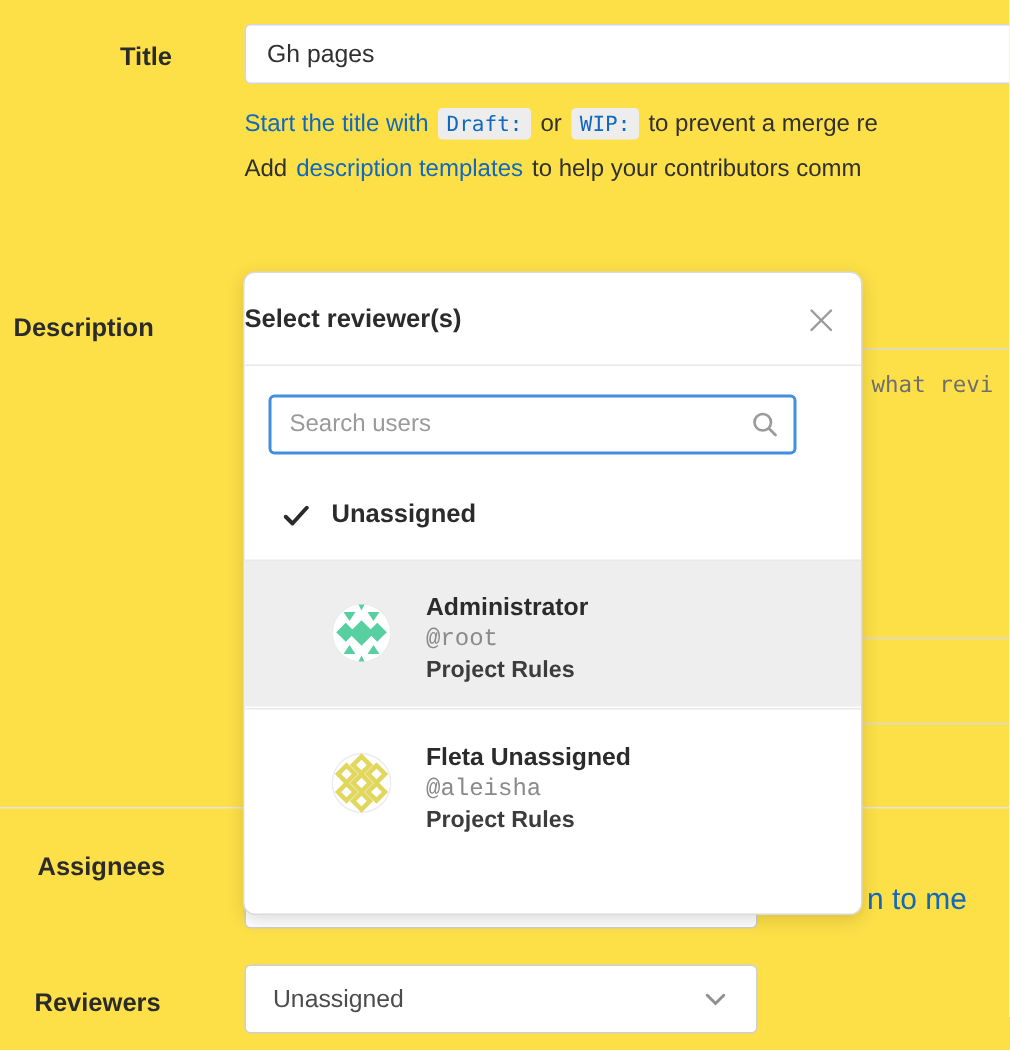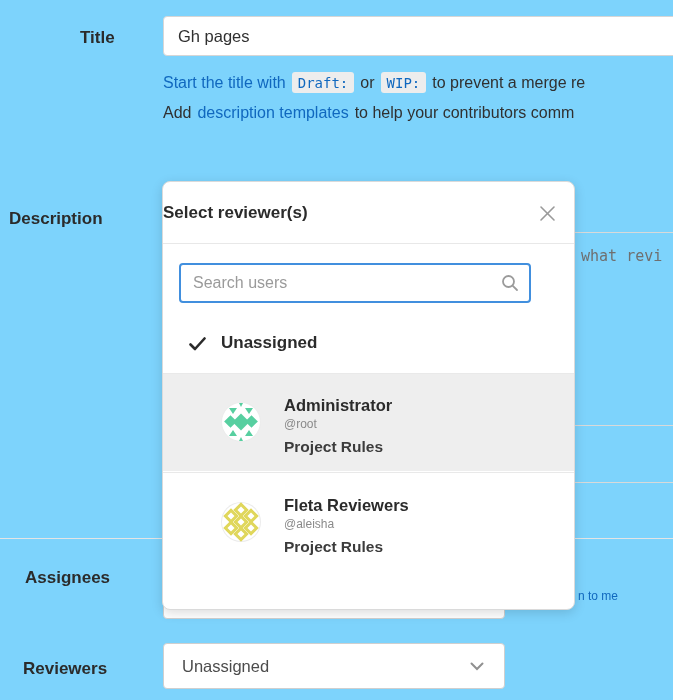--- a/index.html
+++ b/index.html
@@ -1,39 +1,39 @@
 <!DOCTYPE html>
 <html><head>
 <meta charset="utf-8">
 <style>
   * { margin:0; padding:0; box-sizing:border-box; }
   html,body { background:#fff; }
   body { width:673px; height:700px; overflow:hidden;
          font-family:"Liberation Sans","DejaVu Sans",sans-serif; color:#2e2e2e; }
-  .canvas { position:relative; width:673px; height:700px; overflow:hidden; background:#7dd3fc; }
+  .canvas { position:relative; width:673px; height:700px; overflow:hidden; background:#fde047; }
 
   .form-label { position:absolute; font-size:17px; font-weight:700; color:#2b2b2b; white-space:nowrap; }
 
   .title-input { position:absolute; left:163px; top:16px; width:545px; height:40px;
     border:1px solid #d6d6d6; border-radius:4px; padding:0 14px; font-size:16.5px; color:#303030;
     font-family:inherit; background:#fff; outline:none; }
 
   .help-line { position:absolute; left:163px; display:flex; align-items:baseline; gap:6px;
     font-size:16px; white-space:nowrap; color:#303030; }
   .link-blue { color:#1068bf; text-decoration:none; cursor:pointer; }
   .code-chip { font-family:"DejaVu Sans Mono","Liberation Mono",monospace; font-size:14px;
     background:#ededed; color:#1068bf; border-radius:3px; padding:3px 6px 2px; }
 
   .bg-line { position:absolute; height:1px; background:#d9d9d9; z-index:1; }
   .hr-line { position:absolute; left:0; top:538px; width:673px; height:1px; background:#e4e4e4; z-index:1; }
 
   .mono-fragment { position:absolute; left:581px; top:247px; z-index:1;
     font-family:"DejaVu Sans Mono","Liberation Mono",monospace; font-size:15px; color:#6f6f6f; white-space:nowrap; }
 
-  .assign-link { position:absolute; left:578px; top:589px; z-index:1; font-size:12px; color:#1068bf;
+  .assign-link { position:absolute; left:578px; top:589px; z-index:1; font-size:20px; color:#1068bf;
     white-space:nowrap; cursor:pointer; }
 
   .select-box { position:absolute; left:163px; width:342px; height:46px; background:#fff;
     border:1px solid #cfcfcf; border-radius:4px; z-index:1; display:flex; align-items:center; }
   .select-box.assignees { top:573px; }
   .select-box.reviewers { top:643px; }
   .select-value { padding-left:18px; font-size:16.5px; color:#4c4c4c; }
   .select-chevron { position:absolute; right:20px; top:50%; margin-top:-4px; }
 
   
@@ -57,21 +57,21 @@
   .unassigned-label { position:absolute; left:58px; top:12px; font-size:17px; font-weight:700; color:#2b2b2b; }
   .row-divider { position:absolute; left:0; width:100%; height:1px; background:#e9e9e9; }
 
   .user-item { position:absolute; left:0; width:100%; height:97px; cursor:pointer; background:#fff; }
   .user-item.highlighted { background:#eeeeee; }
   .user-avatar { position:absolute; left:58px; top:28px; width:40px; height:40px; border-radius:50%;
     overflow:hidden; background:#fff; box-shadow:inset 0 0 0 1px rgba(0,0,0,.08); }
   .user-texts { position:absolute; left:121px; top:0; }
   .user-name { position:absolute; left:0; top:22px; font-size:16.5px; font-weight:700;
     color:#2b2b2b; white-space:nowrap; }
-  .user-username { position:absolute; left:0; top:43px; font-size:12px; color:#8a8a8a; white-space:nowrap; }
+  .user-username { position:absolute; left:0; top:43px; font-size:16px; color:#8a8a8a; white-space:nowrap;font-family:Liberation Mono, monospace; }
   .user-project { position:absolute; left:0; top:64px; font-size:15.5px; color:#3c3c3c; white-space:nowrap;font-weight:bold; }
 </style>
 </head>
 <body>
 
 <div class="canvas">
 
   <div class="form-label" style="left:80px; top:28px;">Title</div>
   <input class="title-input" type="text" value="Gh pages" style="">
 
@@ -168,20 +168,20 @@
             <rect x="16" y="16" width="8" height="8" transform="rotate(45 20 20)"></rect>
             <rect x="16" y="28" width="8" height="8" transform="rotate(45 20 32)"></rect>
             <rect x="6" y="10" width="8" height="8" transform="rotate(45 10 14)"></rect>
             <rect x="6" y="22" width="8" height="8" transform="rotate(45 10 26)"></rect>
             <rect x="26" y="10" width="8" height="8" transform="rotate(45 30 14)"></rect>
             <rect x="26" y="22" width="8" height="8" transform="rotate(45 30 26)"></rect>
           </g>
         </svg>
       </span>
       <div class="user-texts">
-        <div class="user-name">Fleta Reviewers</div>
+        <div class="user-name">Fleta Unassigned</div>
         <div class="user-username">@aleisha</div>
         <div class="user-project">Project Rules</div>
       </div>
     </div>
 
   </div>
 </div>
 
 </body></html>

